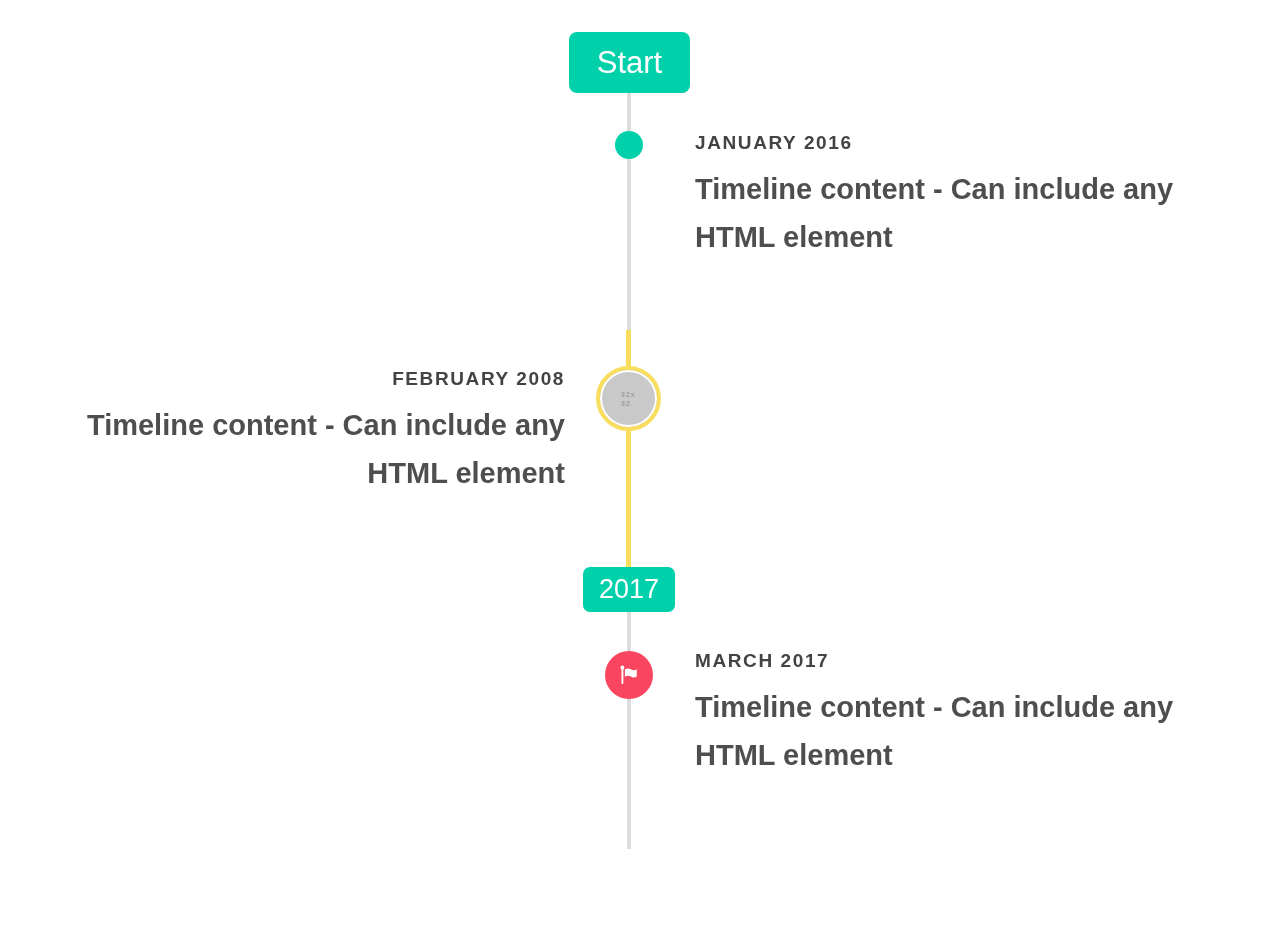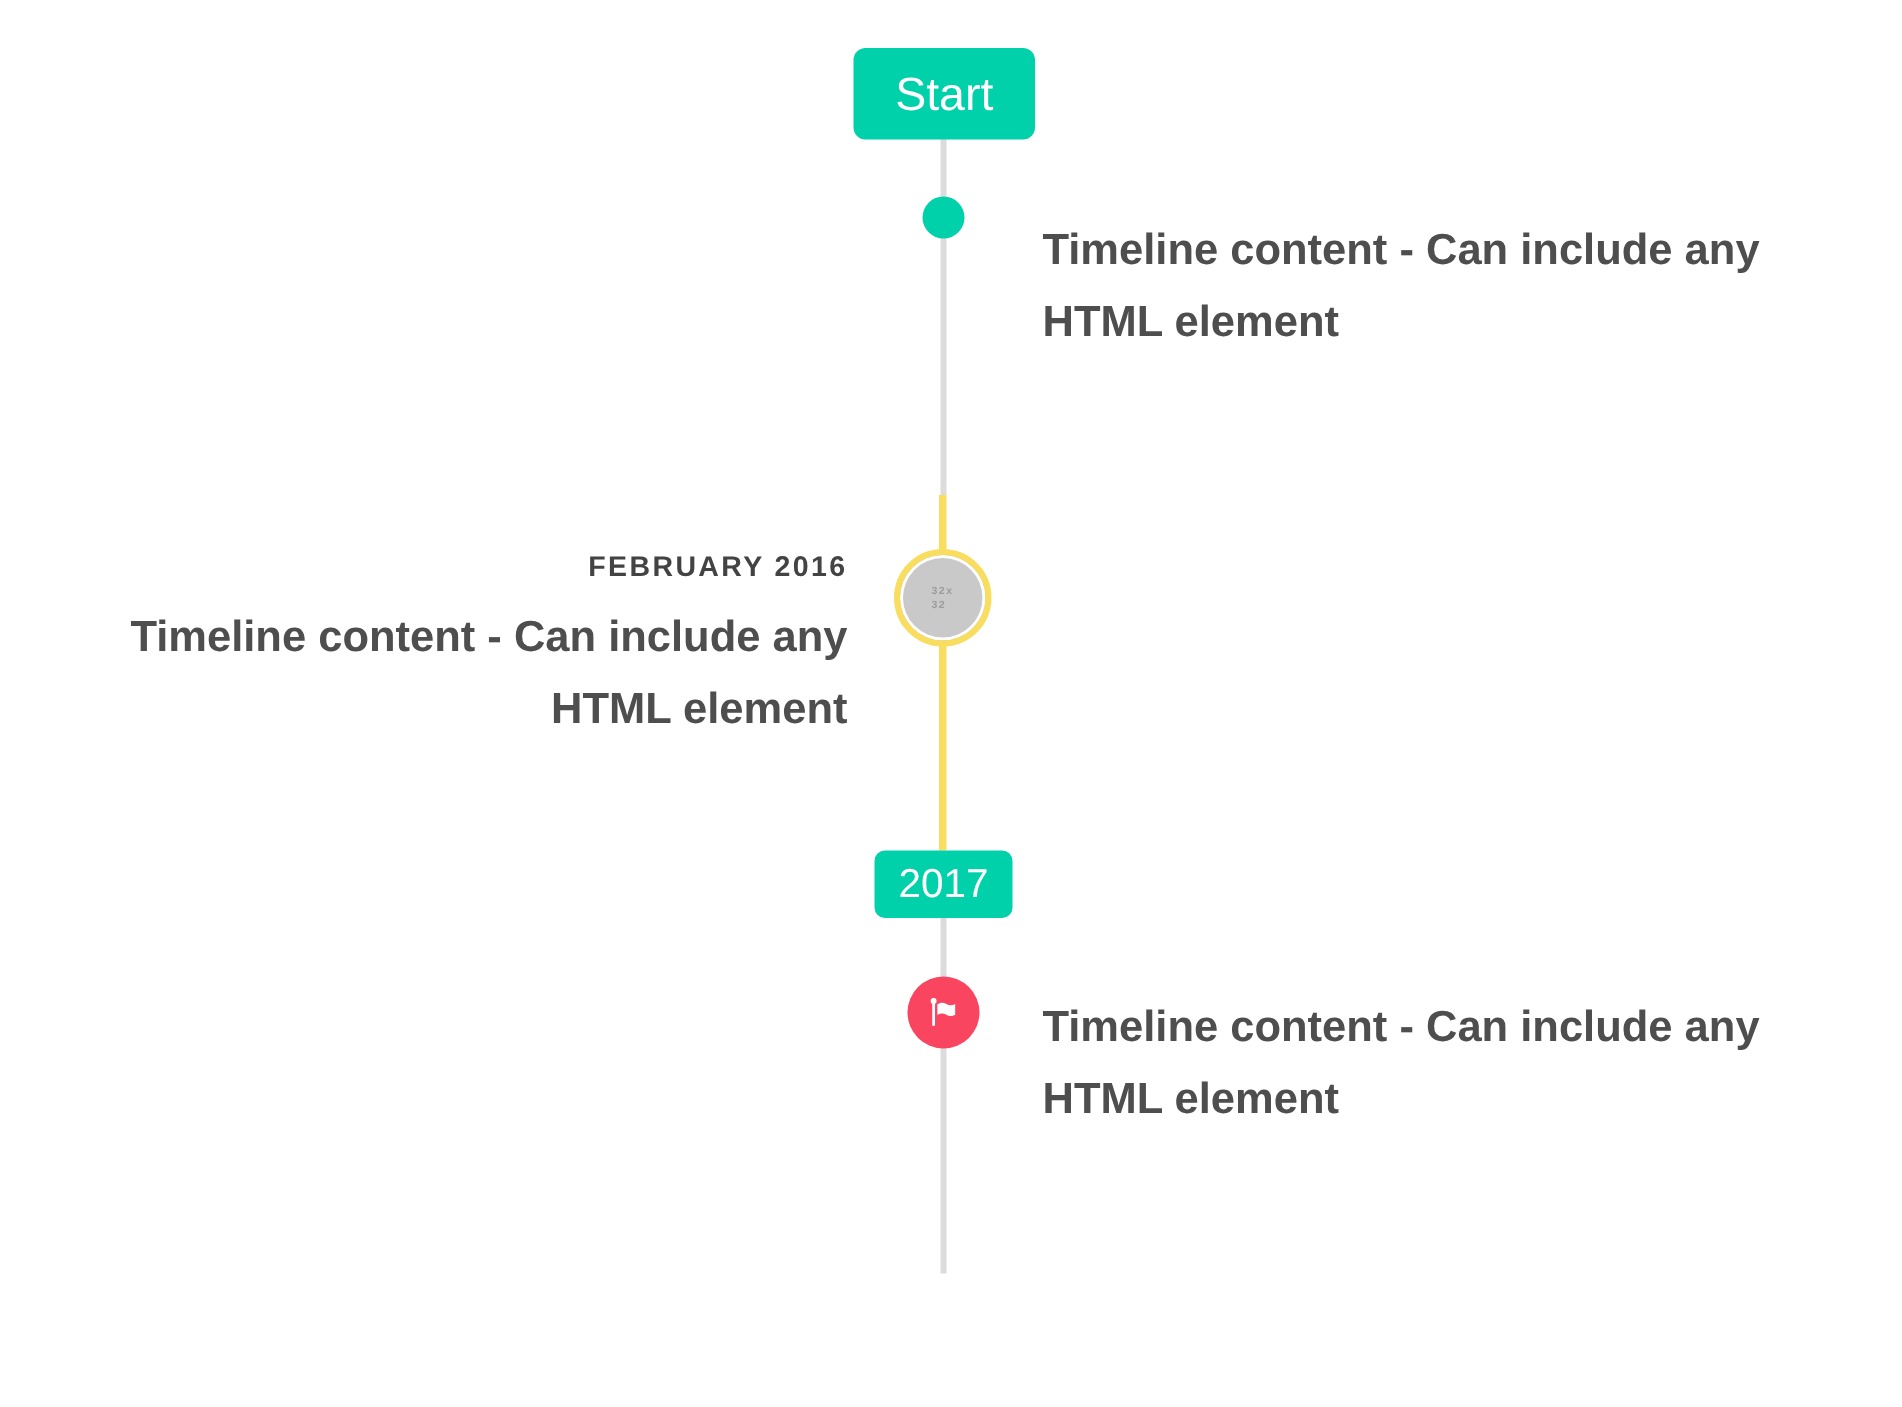--- a/index.html
+++ b/index.html
@@ -135,34 +135,36 @@
     <span>
       <svg viewBox="0 0 24 24" width="25" height="25" fill="#ffffff" aria-hidden="true">
         <circle cx="5.2" cy="4.2" r="1.9"></circle>
         <rect x="4.3" y="5.2" width="1.8" height="15" rx="0.9"></rect>
         <path d="M7.6 6.3 C9.6 5.0 11.6 5.0 13.3 6.1 C15.1 7.2 17.1 7.2 19.0 6.1 L19.0 13.0 C17.1 14.1 15.1 14.1 13.3 13.0 C11.6 11.9 9.6 11.9 7.6 13.1 Z"></path>
       </svg>
     </span>
   </div>
 
   <div class="item item-right item-jan">
+    <div class="item-title">JANUARY 2016</div>
     <div class="item-content">
       <div class="content-line">Timeline content - Can include any</div>
       <div class="content-line">HTML element</div>
     </div>
   </div>
 
   <div class="item item-left item-feb">
-    <div class="item-title">FEBRUARY 2016</div>
+    <div class="item-title">FEBRUARY 2008</div>
     <div class="item-content">
       <div class="content-line">Timeline content - Can include any</div>
       <div class="content-line">HTML element</div>
     </div>
   </div>
 
   <div class="item item-right item-mar">
+    <div class="item-title">MARCH 2017</div>
     <div class="item-content">
       <div class="content-line">Timeline content - Can include any</div>
       <div class="content-line">HTML element</div>
     </div>
   </div>
 
 </div>
 
 </body></html>

